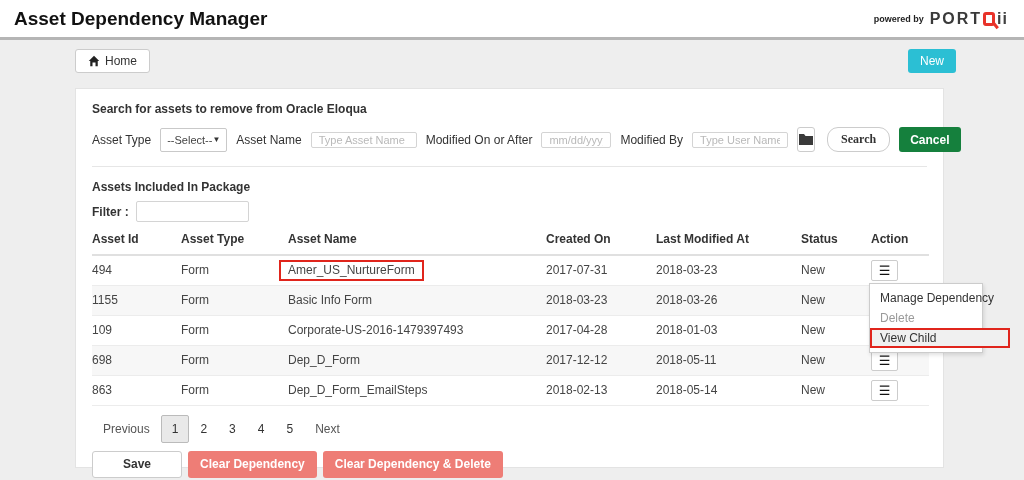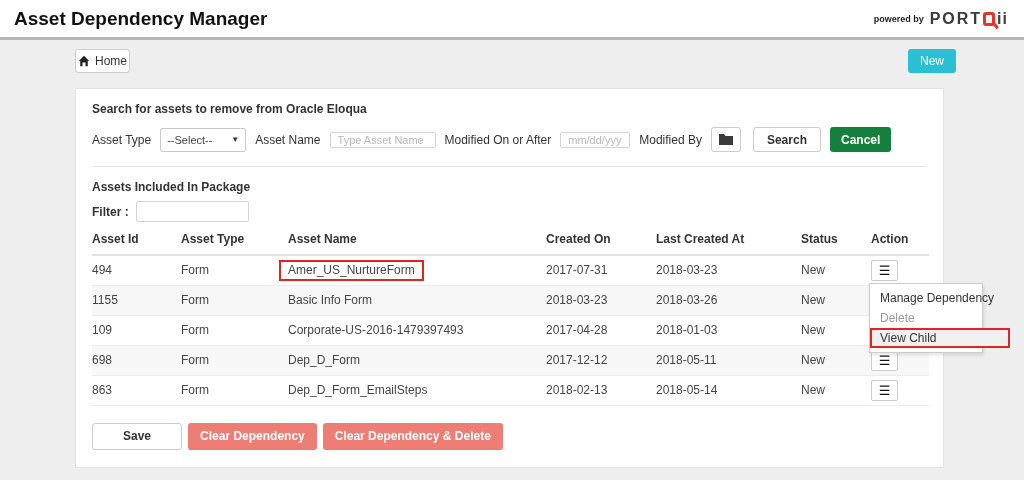--- a/index.html
+++ b/index.html
@@ -32,21 +32,21 @@
   .brand-q::after {
     content: ""; position: absolute; right: -5px; bottom: -6px;
     width: 3px; height: 7px; background: #e8332a; transform: rotate(-40deg);
   }
   .brand-suffix { font-size: 16px; font-weight: bold; color: #404040; letter-spacing: 1px; }
 
   
   .btn-home {
     position: absolute; left: 75px; top: 49px; height: 24px;
     background: #fff; border: 1px solid #ccc; border-radius: 3px;
-    font-size: 12px; color: #333; padding: 0 2px;
+    font-size: 12px; color: #333; padding: 0 12px;
     display: flex; align-items: center; gap: 5px; cursor: pointer;
   }
   .btn-new {
     position: absolute; right: 68px; top: 49px; height: 24px;
     background: #2bbfd4; color: #fff; border: none; border-radius: 3px;
     font-size: 12px; padding: 0 12px; cursor: pointer;
   }
 
   
   .card {
@@ -73,22 +73,22 @@
   }
   .txt-input::placeholder { color: #b9b9b9; }
   .w-asset-name { width: 106px; }
   .w-date { width: 70px; }
   .w-user { width: 96px; }
   .btn-folder {
     width: 30px; height: 25px; background: #fff; border: 1px solid #ccc; border-radius: 3px;
     display: flex; align-items: center; justify-content: center; cursor: pointer;
   }
   .btn-search {
-    height: 25px; background: #fff; border: 1px solid #ccc; border-radius: 3px;
-    font-size: 12px; font-weight: bold; color: #333; padding: 0 13px; cursor: pointer; margin-left: 3px;
+    height: 25px; background: #fff; border: 1px solid #ccc; border-radius: 11px;
+    font-size: 12px; font-weight: bold; color: #333; padding: 0 13px; cursor: pointer; margin-left: 3px; font-family: Liberation Serif, serif;
   }
   .btn-cancel {
     height: 25px; background: #15803d; border: none; border-radius: 3px;
     font-size: 12px; font-weight: bold; color: #fff; padding: 0 11px; cursor: pointer;
   }
 
   .divider { border: none; border-top: 1px solid #e6e6e6; margin: 14px 0 13px 0; }
 
   .filter-row {
     display: flex; align-items: center; justify-content: flex-start; gap: 7px;
@@ -180,20 +180,21 @@
     <span class="field-label">Asset Type</span>
     <div class="fake-select">
       <span>--Select--</span>
       <span class="caret">▼</span>
     </div>
     <span class="field-label">Asset Name</span>
     <input class="txt-input w-asset-name" placeholder="Type Asset Name" style="">
     <span class="field-label">Modified On or After</span>
     <input class="txt-input w-date" placeholder="mm/dd/yyyy" style="">
     <span class="field-label">Modified By</span>
+    <input class="txt-input w-user" placeholder="Type User Name" style="">
     <button class="btn-folder">
       <span style="display:flex;">
         <svg width="16" height="13" viewBox="0 0 16 13">
             <path d="M1 1 h5 l1.5 2 H15 v9 H1 Z" fill="#3a3a3a"></path>
           </svg>
       </span>
     </button>
     <button class="btn-search">Search</button>
     <button class="btn-cancel">Cancel</button>
   </div>
@@ -216,21 +217,21 @@
         <col style="width:145px">
         <col style="width:70px">
         <col style="width:58px">
     </colgroup>
     <thead>
       <tr>
         <th>Asset Id</th>
         <th>Asset Type</th>
         <th>Asset Name</th>
         <th>Created On</th>
-        <th>Last Created At</th>
+        <th>Last Modified At</th>
         <th>Status</th>
         <th>Action</th>
       </tr>
     </thead>
     <tbody>
       <tr>
         <td>494</td>
         <td>Form</td>
         <td><span class="red-box">Amer_US_NurtureForm</span></td>
         <td>2017-07-31</td>
@@ -286,20 +287,29 @@
         <td>2018-05-14</td>
         <td>New</td>
         <td class="action-cell">
           <button class="btn-menu"><span>☰</span></button>
         </td>
       </tr>
     </tbody>
   </table>
 
   <div class="table-footer">
+    <div class="pagination">
+      <button class="page-btn nav">Previous</button>
+      <button class="page-btn active">1</button>
+      <button class="page-btn">2</button>
+      <button class="page-btn">3</button>
+      <button class="page-btn">4</button>
+      <button class="page-btn">5</button>
+      <button class="page-btn nav">Next</button>
+    </div>
   </div>
 
   <div class="bottom-actions">
     <button class="btn-save">Save</button>
     <button class="btn-salmon">Clear Dependency</button>
     <button class="btn-salmon">Clear Dependency &amp; Delete</button>
   </div>
 
 </div>
 

